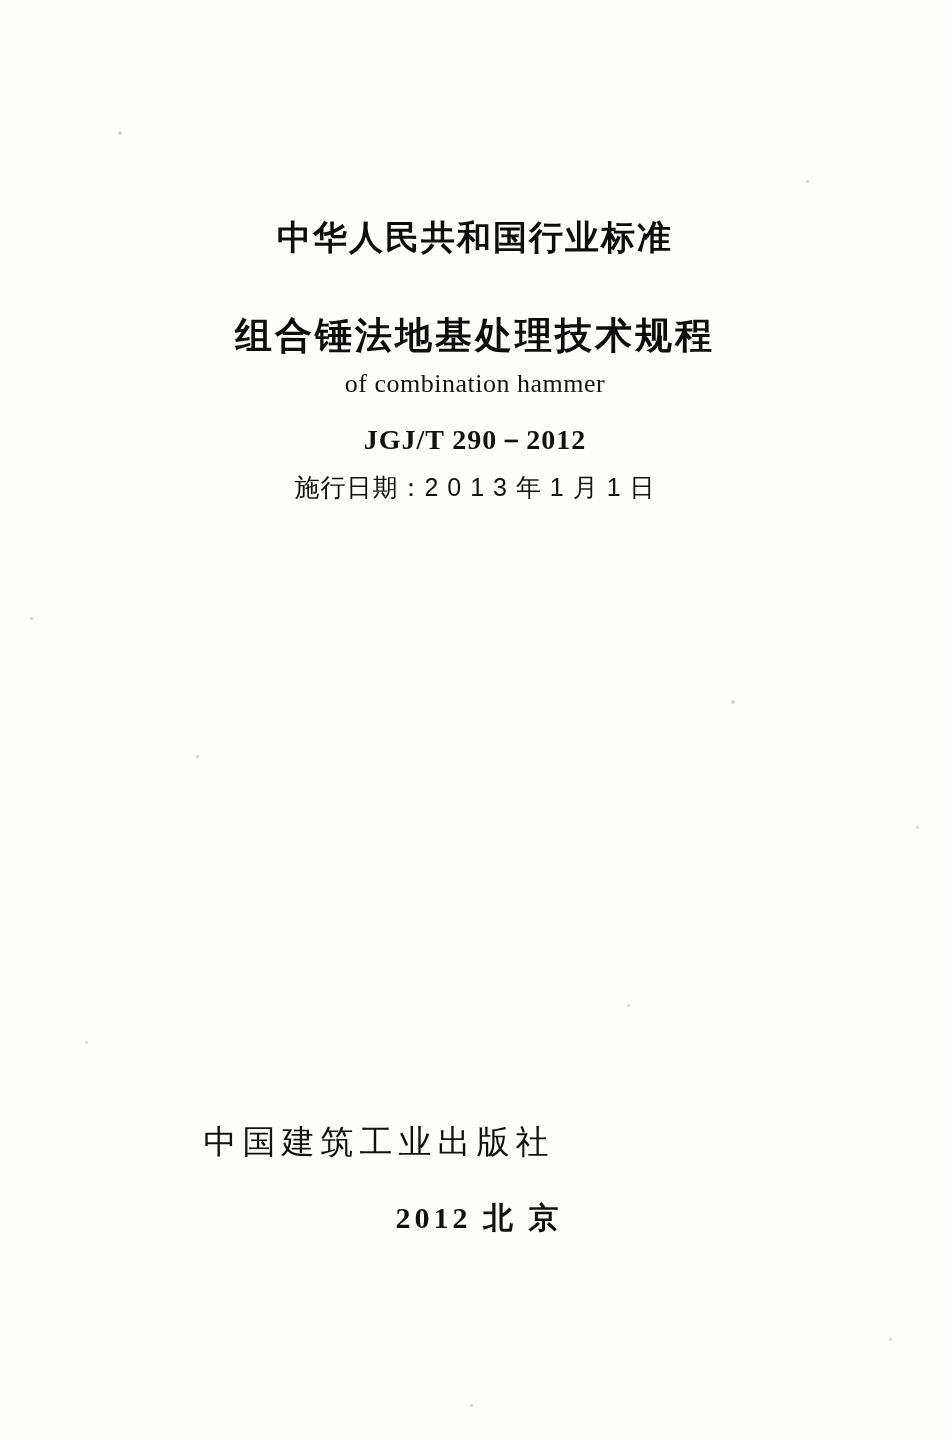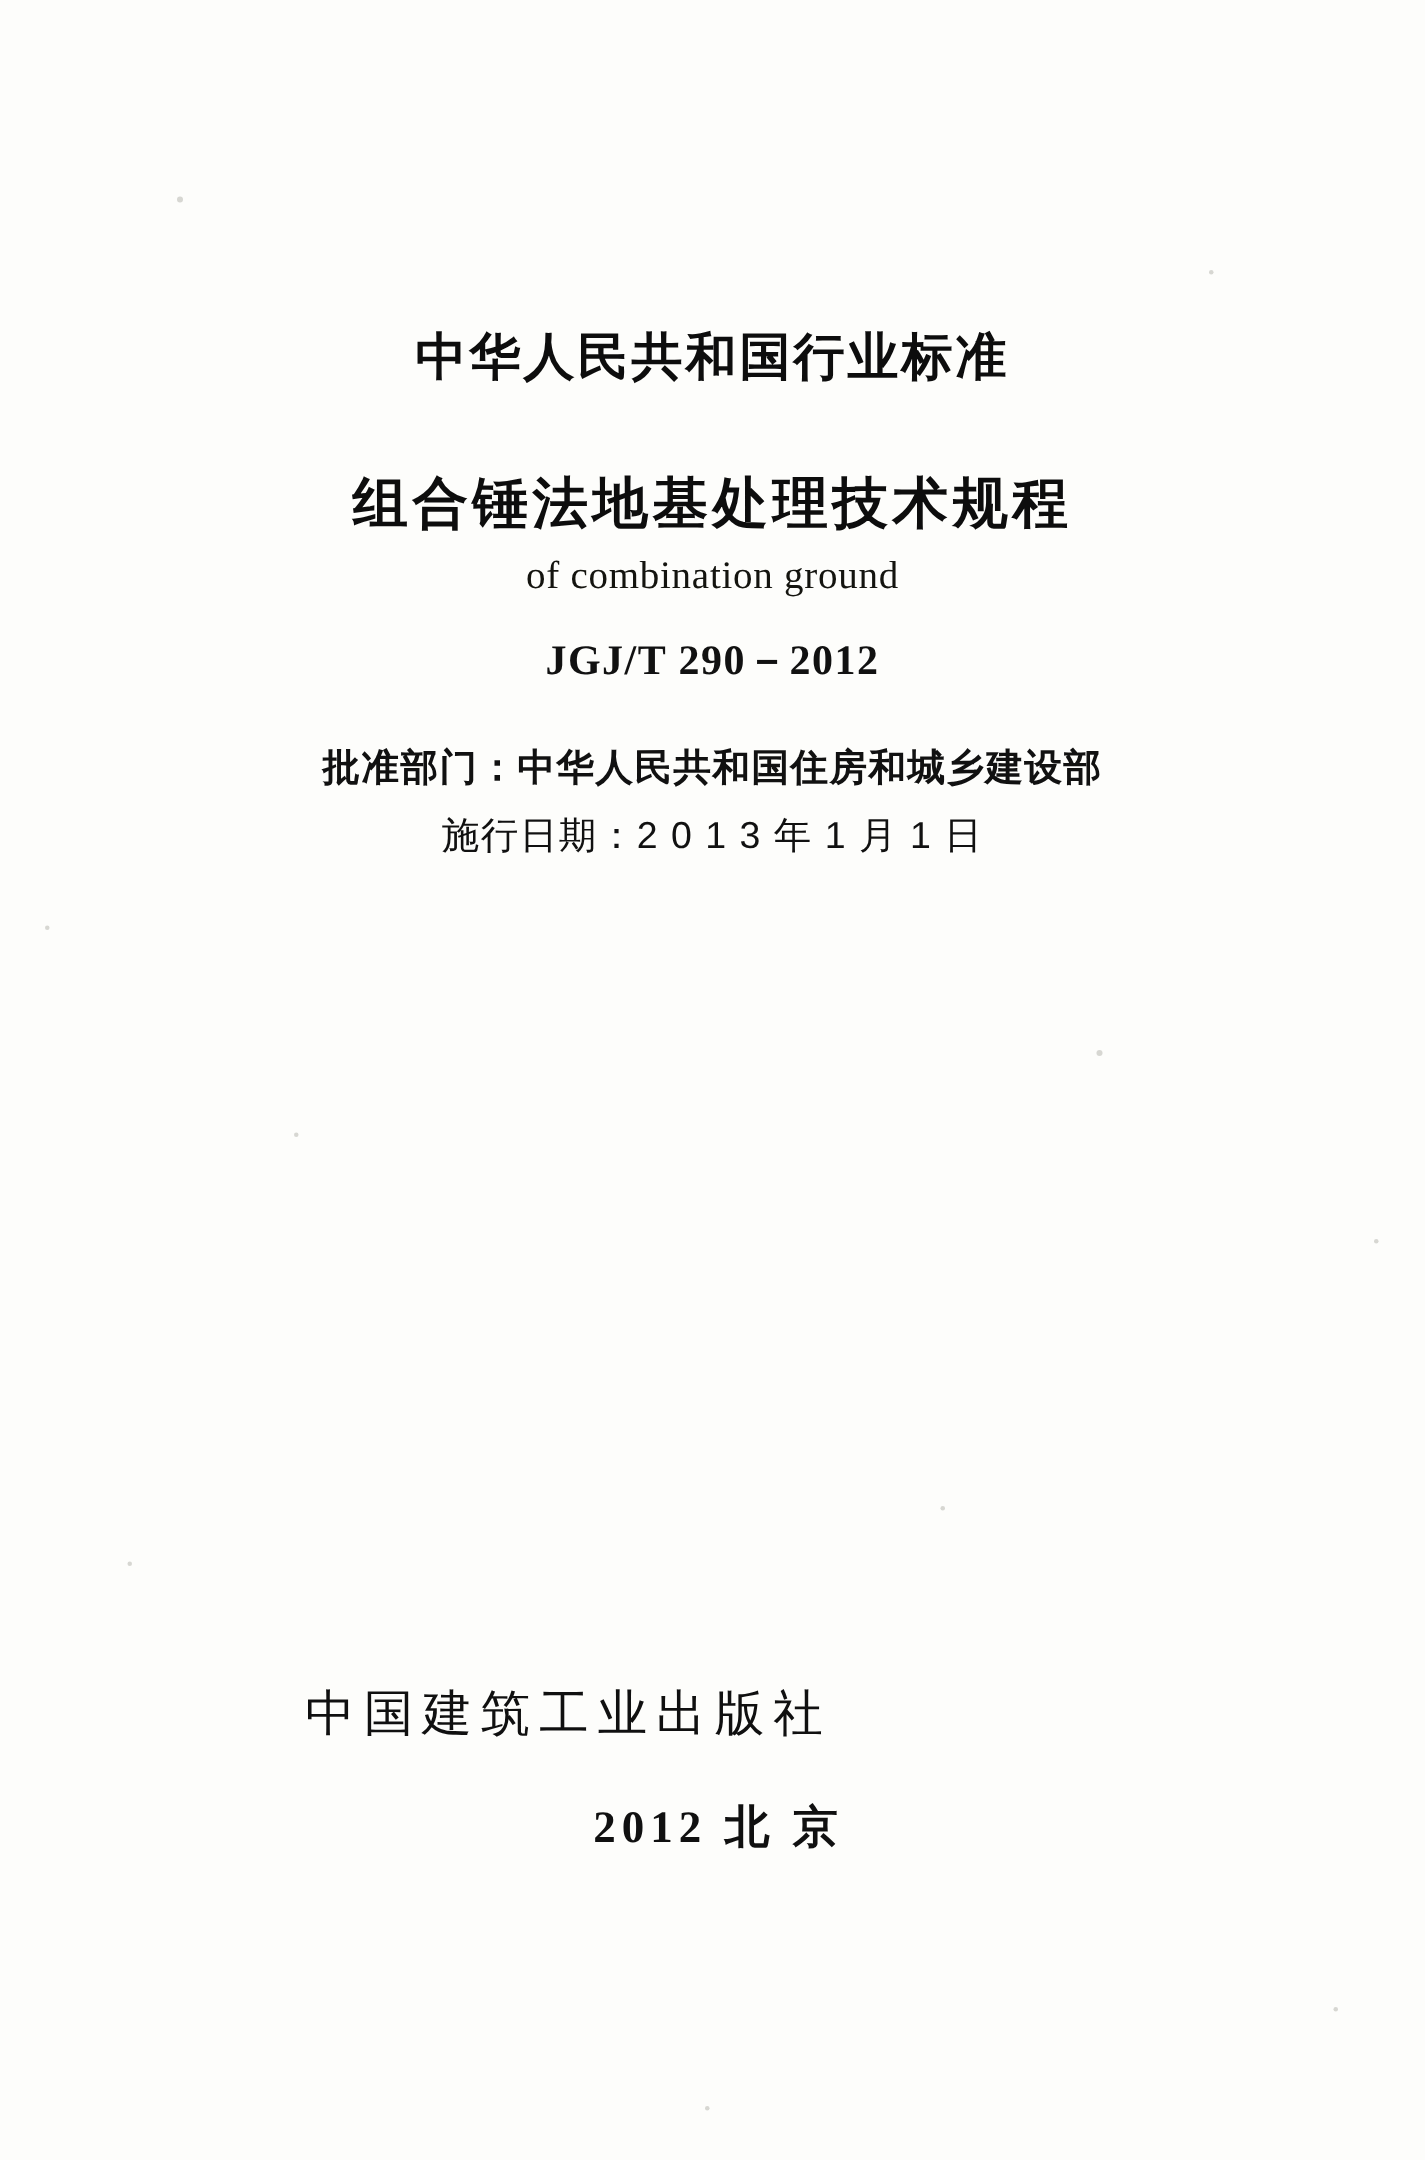--- a/index.html
+++ b/index.html
@@ -122,25 +122,24 @@
   <div class="speck" style="left:470px;top:1404px;width:3px;height:3px;"></div>
   <div class="speck" style="left:30px;top:617px;width:3px;height:3px;"></div>
 
   <div class="content">
 
     <div class="line std-header">中华人民共和国行业标准</div>
 
     <div class="line title-cn">组合锤法地基处理技术规程</div>
 
 
-    <div class="line title-en-2">of combination ground</div>
+    <div class="line title-en-2">of combination hammer</div>
 
     <div class="line code-no">JGJ/T 290－2012</div>
 
-    <div class="line approve">批准部门：中华人民共和国住房和城乡建设部</div>
 
     <div class="line effective">施行日期：2 0 1 3 年 1 月 1 日</div>
 
   </div>
 
   <div class="publisher">中国建筑工业出版社</div>
 
   <div class="pubyear">2012  北  京</div>
 
 </div>

